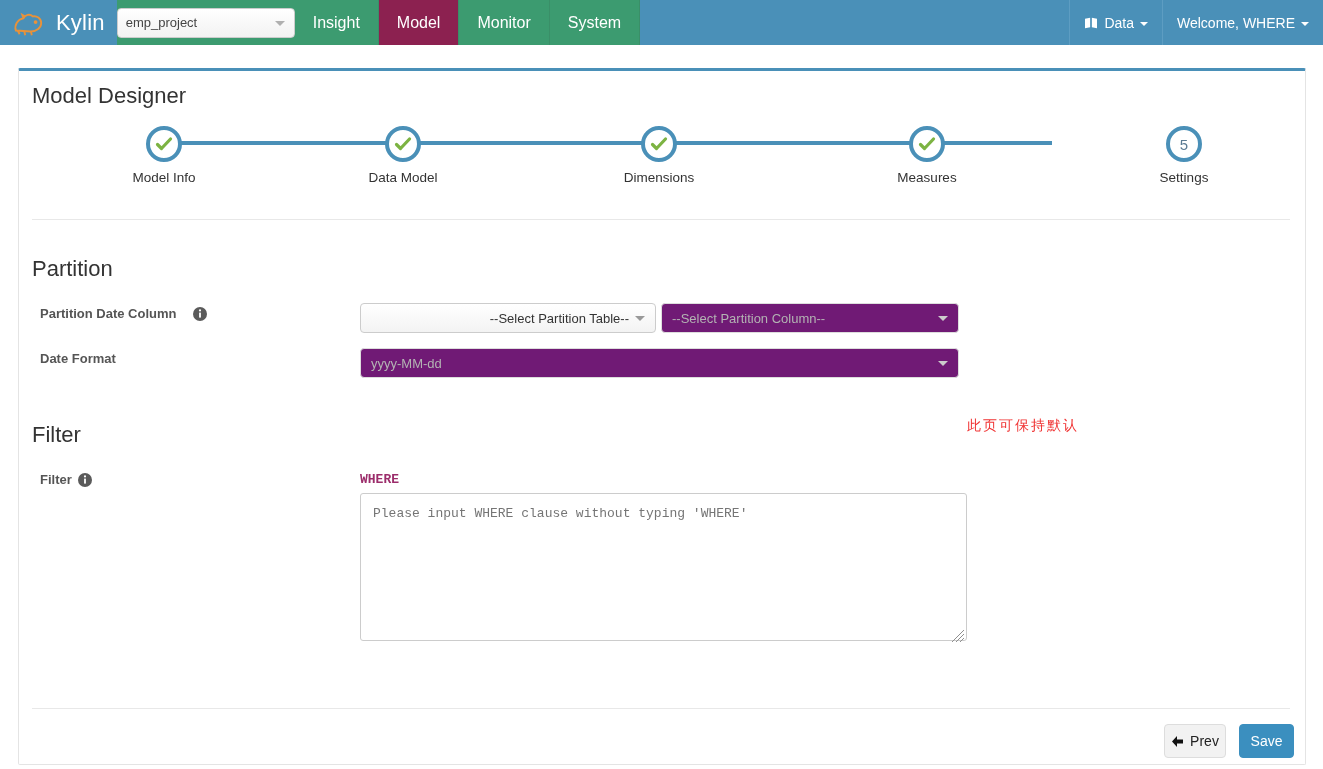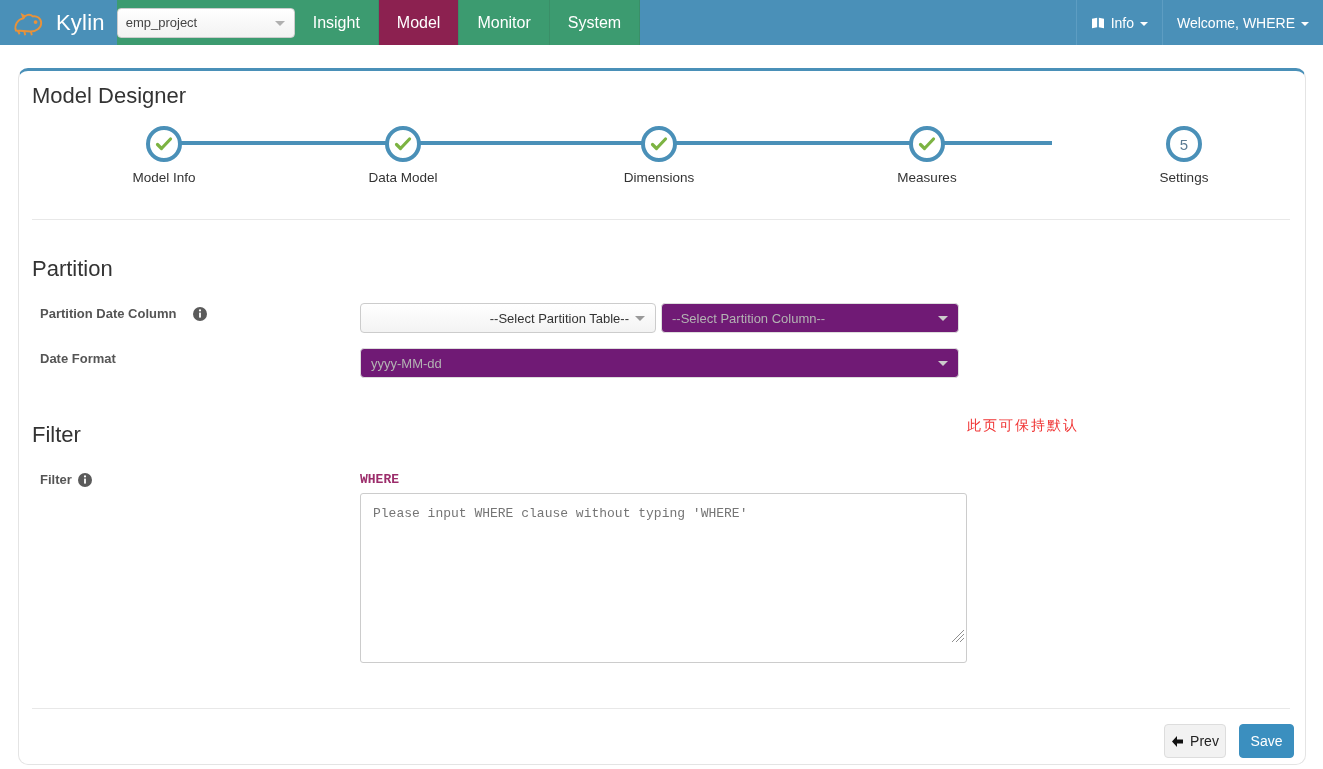--- a/index.html
+++ b/index.html
@@ -81,21 +81,21 @@
   }
 
   
   #panel {
     position: absolute;
     left: 18px; top: 68px;
     width: 1288px; height: 697px;
     background: #ffffff;
     border: 1px solid #e4e4e4;
     border-top: 3px solid #4a90b8;
-    border-radius: 10px;
+    border-radius: 2px;
   }
   #page-title {
     position: absolute; left: 13px; top: 12px;
     font-size: 22px; color: #333333; font-weight: normal;
   }
 
   
   #stepper {
     position: absolute; left: 13px; top: 55px;
     width: 1258px; height: 80px;
@@ -264,21 +264,21 @@
 
   <div class="nav-spacer"></div>
 
   <div class="nav-right">
     <div class="nav-right-item">
       <span>
         <svg class="book-icon" viewBox="0 0 16 14">
           <path d="M1 2 L7 1 L7 12 L1 13 Z M9 1 L15 2 L15 13 L9 12 Z" fill="#ffffff"></path>
         </svg>
       </span>
-      <span>Info</span>
+      <span>Data</span>
       <span class="dcaret"></span>
     </div>
     <div class="nav-right-item">
       <span>Welcome, WHERE</span>
       <span class="dcaret"></span>
     </div>
   </div>
 </div>
 
 <div id="panel">
@@ -384,21 +384,21 @@
       <svg class="info-icon" viewBox="0 0 14 14">
         <circle cx="7" cy="7" r="7" fill="#5a5a5a"></circle>
         <rect x="6.1" y="5.6" width="1.8" height="5" fill="#ffffff"></rect>
         <circle cx="7" cy="3.4" r="1.1" fill="#ffffff"></circle>
       </svg>
     </span>
   </div>
 
   <div id="where-label" style="left:341px; top:401px;">WHERE</div>
 
-  <textarea id="filter-textarea" style="left: 341px; top: 422px; width: 607px; height: 170px;" placeholder="Please input WHERE clause without typing 'WHERE'"></textarea>
+  <textarea id="filter-textarea" style="left: 341px; top: 422px; width: 607px; height: 148px;" placeholder="Please input WHERE clause without typing 'WHERE'"></textarea>
 
   <span class="resize-grip" style="left:932px; top:558px;">
     <svg viewBox="0 0 14 14" width="14" height="14">
       <path d="M13 5 L5 13 M13 9 L9 13 M13 1 L1 13" stroke="#8f8f8f" stroke-width="1" fill="none"></path>
     </svg>
   </span>
 
   <div class="divider" style="top:637px; width:1258px;"></div>
 
   <div class="btn btn-default" style="left:1145px; top:653px; width:62px;">

